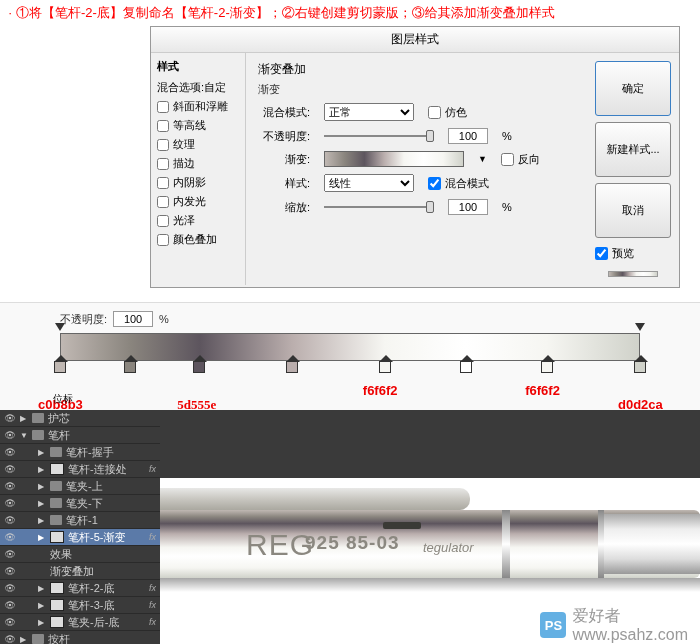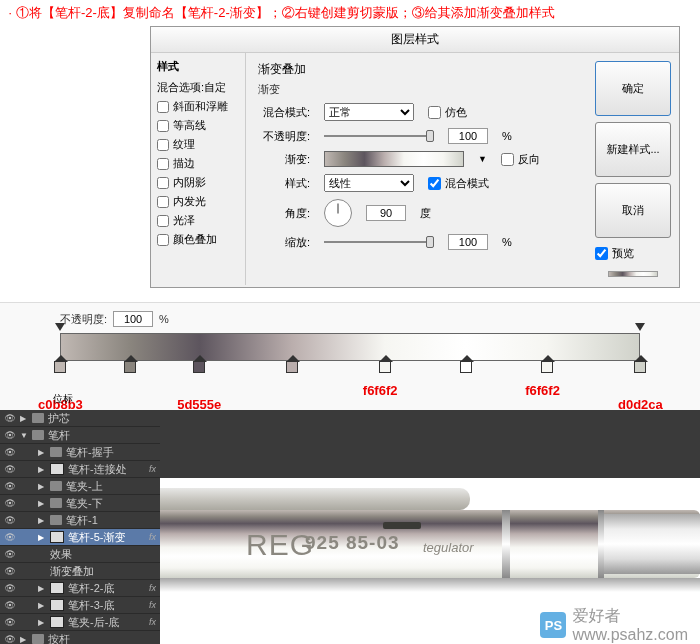--- a/index.html
+++ b/index.html
@@ -146,26 +146,20 @@
         </div>
         <div class="row">
           <label>样式:</label>
           <select><option>线性</option></select>
           <span class="chk">
               <input type="checkbox" checked="" style="">
               <span>混合模式</span>
             </span>
         </div>
         <div class="row">
-          <label>角度:</label>
-          <div class="angle-dial"></div>
-          <input class="num-input" value="90" style="">
-          <span>度</span>
-        </div>
-        <div class="row">
           <label>缩放:</label>
           <div class="slider">
               <div class="thumb" style="left:102px"></div>
             </div>
           <input class="num-input" value="100" style="">
           <span>%</span>
         </div>
       </div>
       <div class="right-col">
         <div class="btn primary">确定</div>
@@ -214,21 +208,21 @@
           <div class="house" style="background:#f6f6f2"></div>
         </div>
         <div class="ge-stop" style="left: 574px;">
           <div class="house" style="background:#d0d2ca"></div>
         </div>
       </div>
   </div>
   <div id="ge-labels">
       <div class="ge-label" style="left: 38px; top: 94px;">c0b8b3</div>
       <div class="ge-label" style="left: 107.6px; top: 110px;">8a857e</div>
-      <div class="ge-label" style="left: 177.2px; top: 94px;">5d555e</div>
+      <div class="ge-label" style="left: 177.2px; top: 94px; font-family: Liberation Serif, serif;">5d555e</div>
       <div class="ge-label" style="left: 270px; top: 110px;">baaead</div>
       <div class="ge-label" style="left: 362.8px; top: 80px;">f6f6f2</div>
       <div class="ge-label" style="left: 444px; top: 110px;">ffffff</div>
       <div class="ge-label" style="left: 525.2px; top: 80px;">f6f6f2</div>
       <div class="ge-label" style="left: 618px; top: 94px;">d0d2ca</div>
     </div>
   <div style="position:absolute;left:53px;bottom:4px;font-size:10px">位标</div>
 </div>
 
 <div class="bottom-section">

